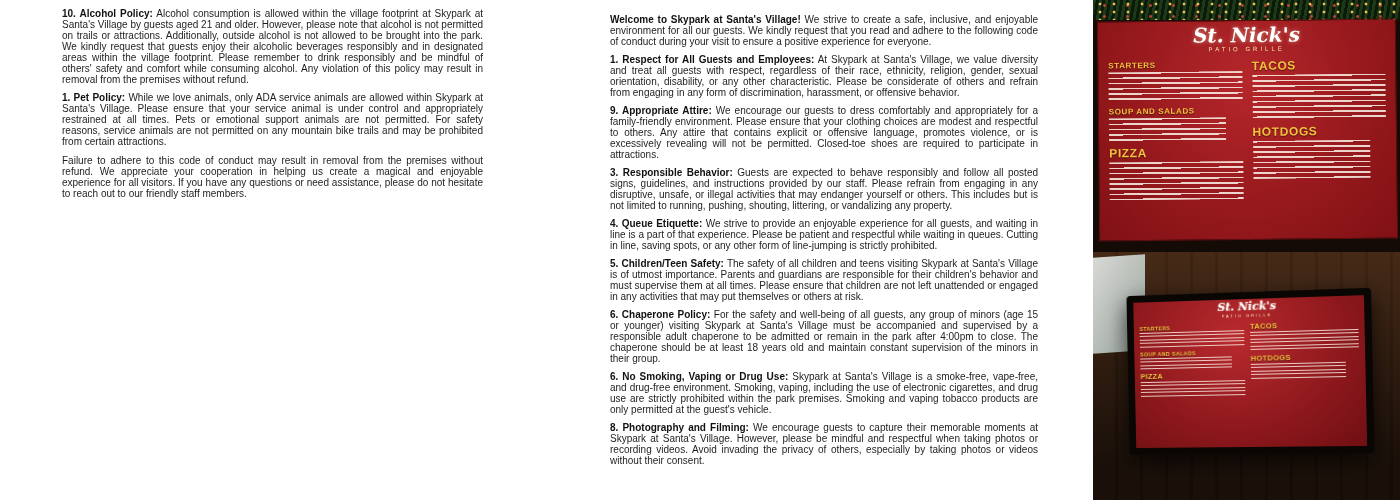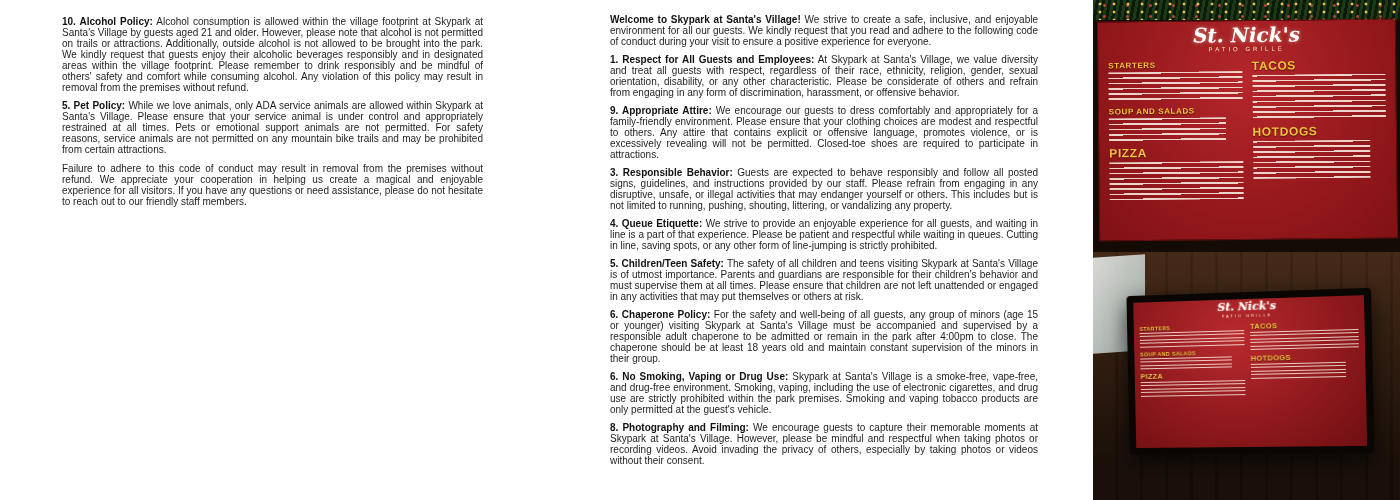--- a/index.html
+++ b/index.html
@@ -6,21 +6,21 @@
   .canvas {
     position:relative; width:1400px; height:500px; overflow:hidden;
     background:#ffffff; font-family:"Liberation Sans", sans-serif;
   }
 
   
   .col {
     position:absolute; font-size:10px; line-height:11px; color:#1d1d1d;
     text-align:justify;
   }
-  .col-left  { left:62px;  top:16px;  width:421px; }
+  .col-left  { left:62px;  top:8px;  width:421px; }
   .col-right { left:610px; top:14px; width:428px; }
   .col p { margin:0 0 7px 0; }
   .col p.gap-top { margin-top:8px; }
   .col strong { font-weight:bold; color:#111; }
 
   
   .photos { position:absolute; left:1093px; top:0; width:337px; height:500px; }
   .photo { position:relative; width:307px; overflow:hidden; }
 
   
@@ -102,21 +102,21 @@
 <body>
 
 <div class="canvas">
 
   <div class="col col-left">
     <p>
       <strong>10. Alcohol Policy:</strong>
       <span>Alcohol consumption is allowed within the village footprint at Skypark at Santa's Village by guests aged 21 and older. However, please note that alcohol is not permitted on trails or attractions. Additionally, outside alcohol is not allowed to be brought into the park. We kindly request that guests enjoy their alcoholic beverages responsibly and in designated areas within the village footprint. Please remember to drink responsibly and be mindful of others' safety and comfort while consuming alcohol. Any violation of this policy may result in removal from the premises without refund.</span>
     </p>
     <p>
-      <strong>5. Pet Policy:</strong>
+      <strong>1. Pet Policy:</strong>
       <span>While we love animals, only ADA service animals are allowed within Skypark at Santa's Village. Please ensure that your service animal is under control and appropriately restrained at all times. Pets or emotional support animals are not permitted. For safety reasons, service animals are not permitted on any mountain bike trails and may be prohibited from certain attractions.</span>
     </p>
     <p class="gap-top">
       <span>Failure to adhere to this code of conduct may result in removal from the premises without refund. We appreciate your cooperation in helping us create a magical and enjoyable experience for all visitors. If you have any questions or need assistance, please do not hesitate to reach out to our friendly staff members.</span>
     </p>
   </div>
 
   <div class="col col-right">
     <p>
       <strong>Welcome to Skypark at Santa's Village!</strong>

